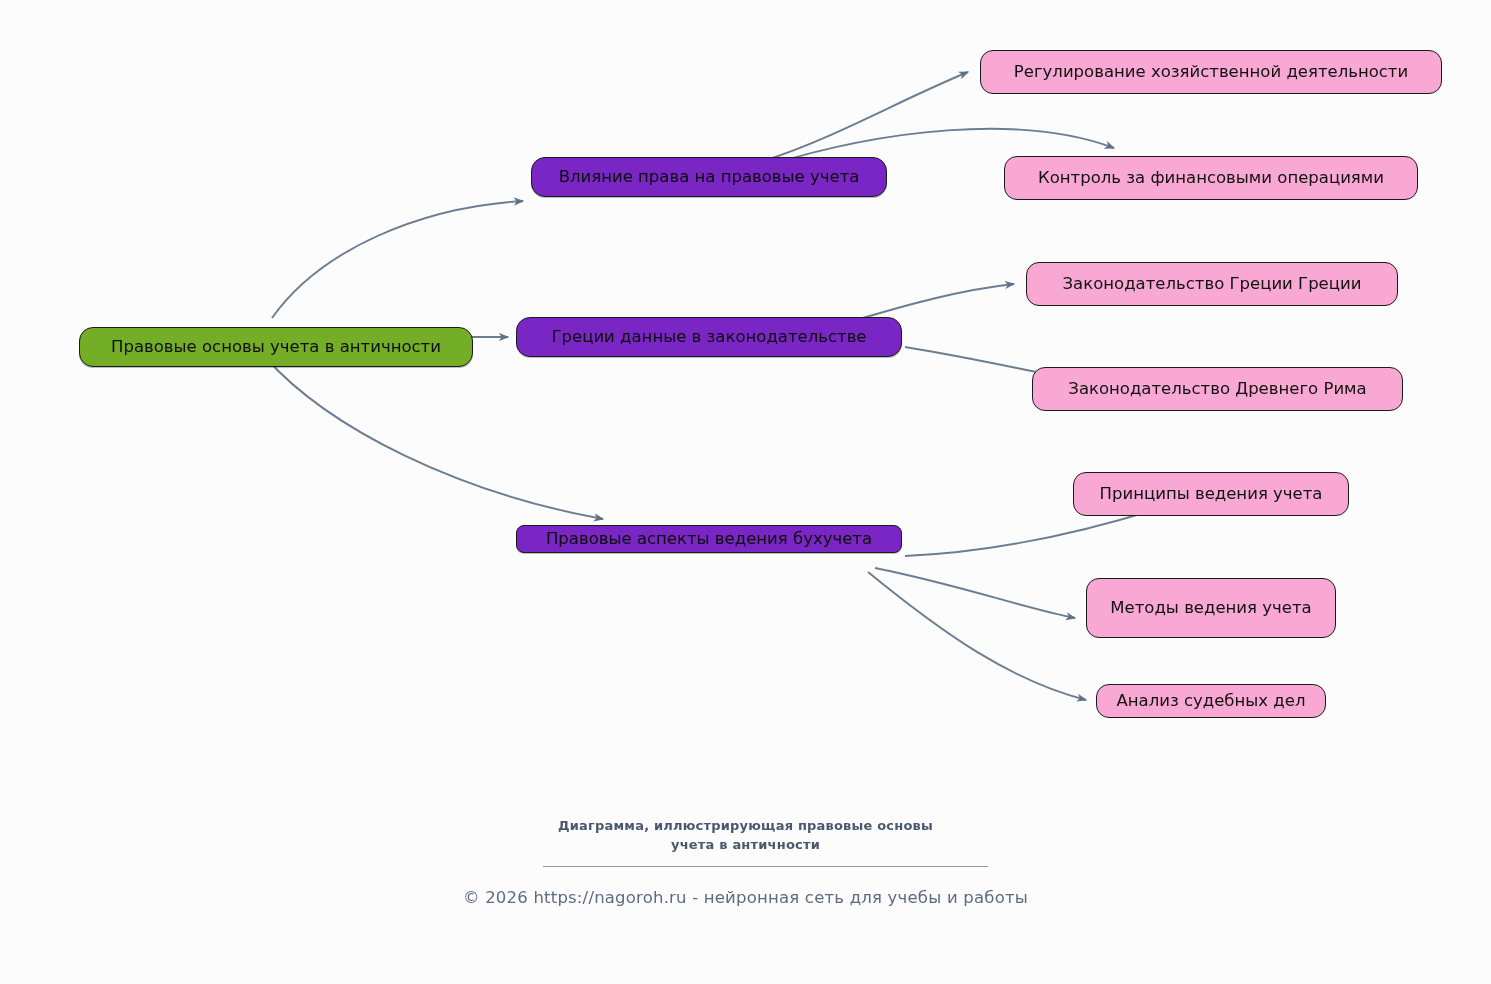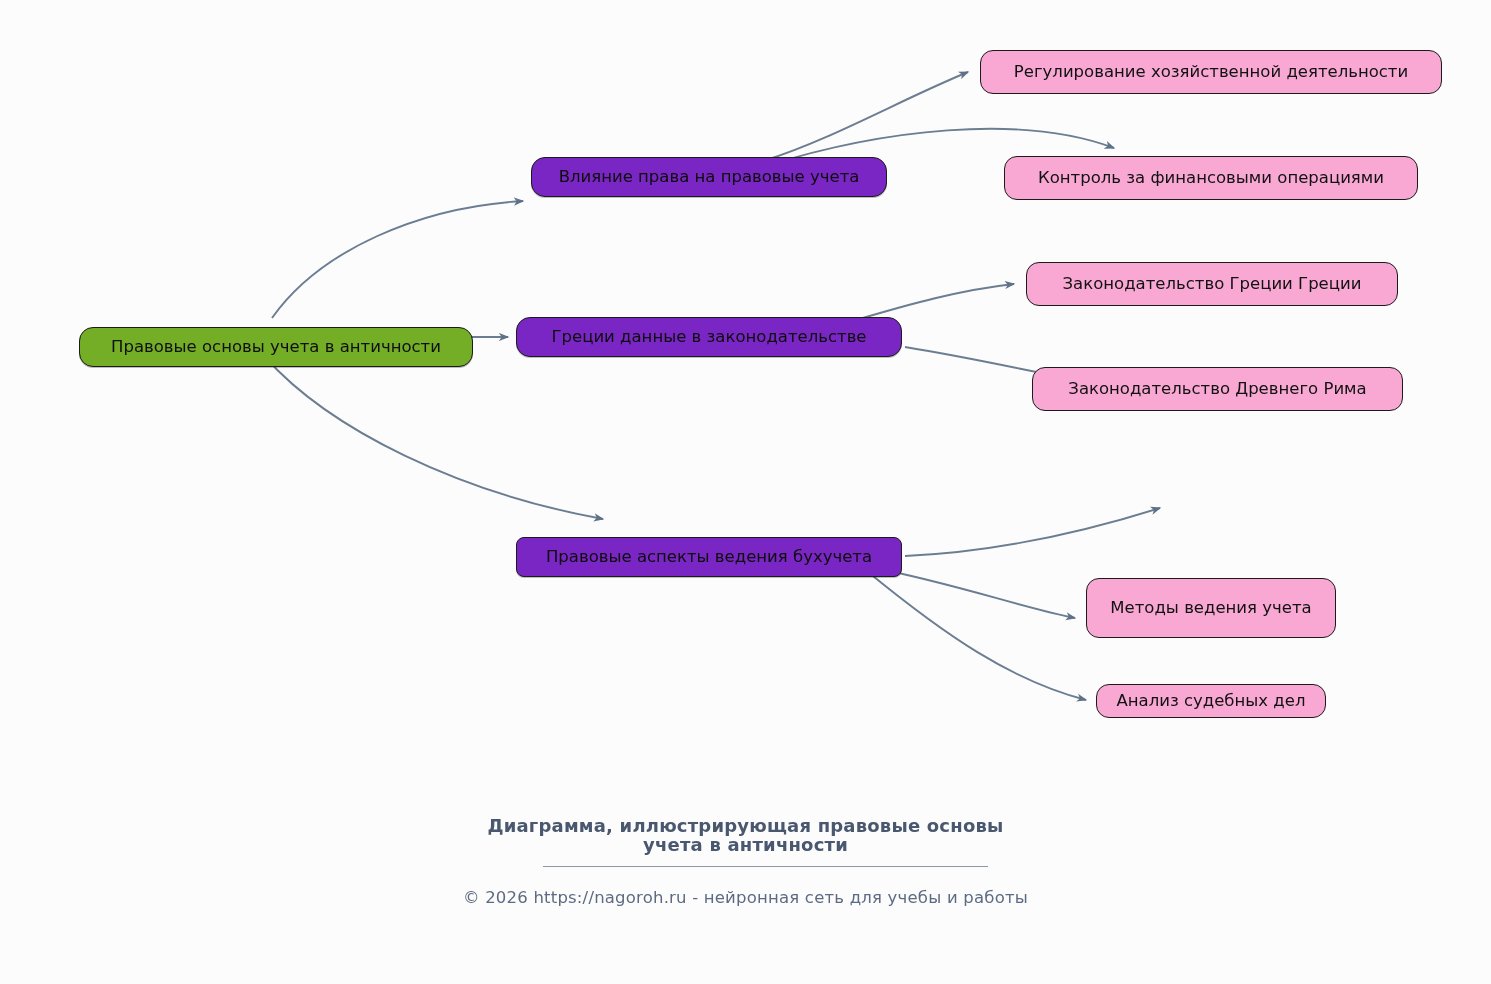--- a/index.html
+++ b/index.html
@@ -61,21 +61,21 @@
     border-radius: 13px;
     border-width: 1.5px;
   }
   .caption {
     position: absolute;
     left: 0;
     width: 1491px;
     text-align: center;
     color: #49586e;
     font-weight: bold;
-    font-size: 18px;
+    font-size: 13px;
     line-height: 21px;
     letter-spacing: 0.2px;
   }
   .caption-rule {
     position: absolute;
     height: 1px;
     background: #8d98a8;
   }
   .footer {
     position: absolute;
@@ -121,40 +121,43 @@
   </div>
 
   <div class="node node-branch" style="left:531px; top:157px; width:356px; height:40px;">
     <span>Влияние права на правовые учета</span>
   </div>
 
   <div class="node node-branch" style="left:516px; top:317px; width:386px; height:40px;">
     <span>Греции данные в законодательстве</span>
   </div>
 
-  <div class="node node-branch" style="left:516px; top:537px; width:386px; height:40px;border-radius:8px;">
+  <div class="node node-branch" style="left:516px; top:525px; width:386px; height:28px;border-radius:8px;">
     <span>Правовые аспекты ведения бухучета</span>
   </div>
 
   <div class="node node-leaf" style="left:980px; top:50px; width:462px; height:44px;">
     <span>Регулирование хозяйственной деятельности</span>
   </div>
 
   <div class="node node-leaf" style="left:1004px; top:156px; width:414px; height:44px;text-align:center;">
     <span>Контроль за финансовыми операциями</span>
   </div>
 
   <div class="node node-leaf" style="left:1026px; top:262px; width:372px; height:44px;">
     <span>Законодательство Греции Греции</span>
   </div>
 
   <div class="node node-leaf" style="left:1032px; top:367px; width:371px; height:44px;">
     <span>Законодательство Древнего Рима</span>
   </div>
 
+  <div class="node node-leaf" style="left:1073px; top:472px; width:276px; height:44px;">
+    <span>Принципы ведения учета</span>
+  </div>
 
   <div class="node node-leaf" style="left:1086px; top:578px; width:250px; height:60px;">
     <span>Методы ведения учета</span>
   </div>
 
   <div class="node node-leaf" style="left:1096px; top:684px; width:230px; height:34px;">
     <span>Анализ судебных дел</span>
   </div>
 
   <div class="caption" style="top:815px;">

